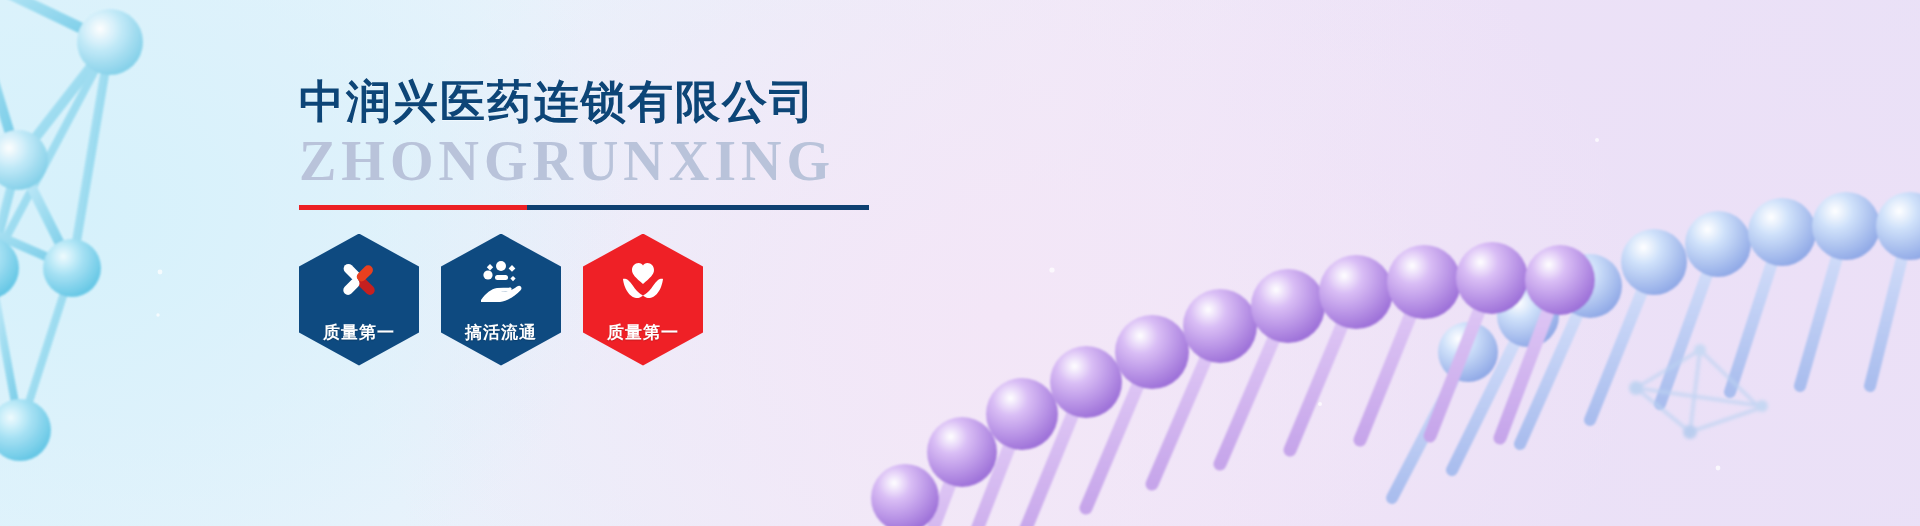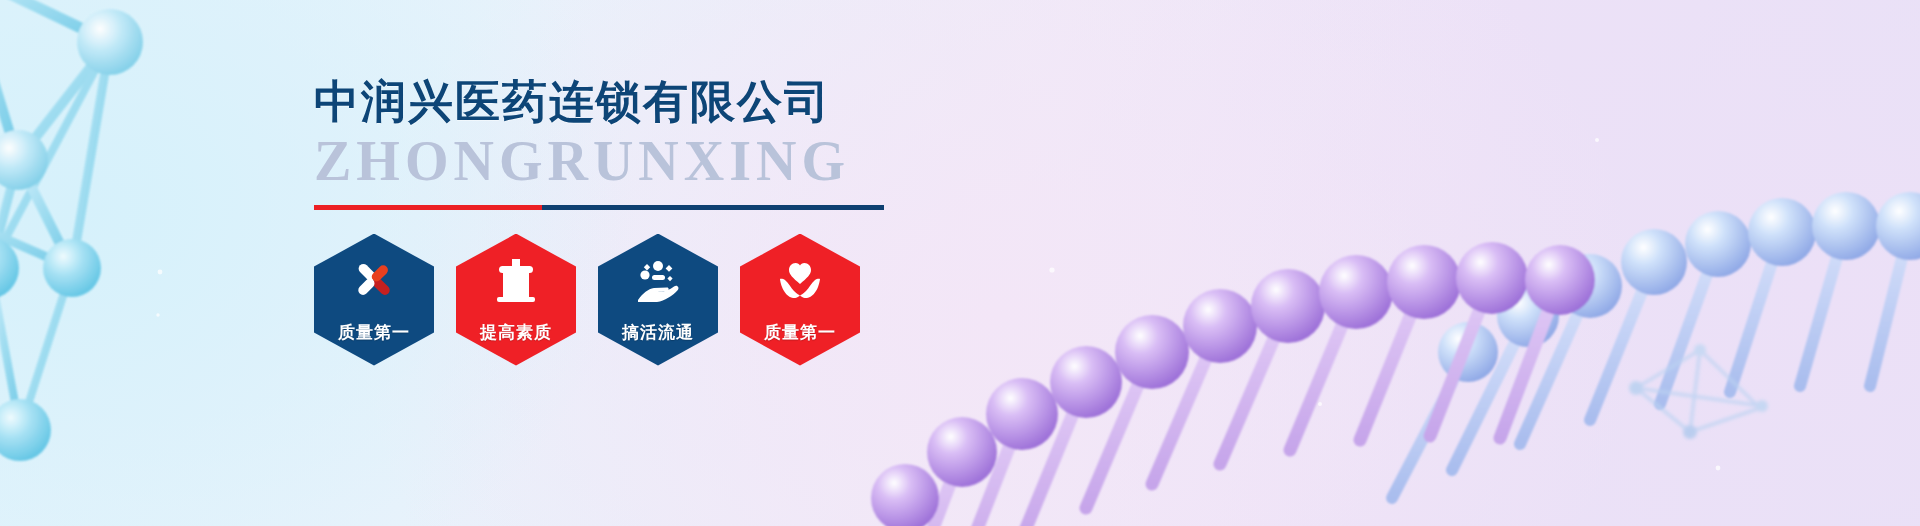--- a/index.html
+++ b/index.html
@@ -12,21 +12,21 @@
     position:relative;width:1920px;height:526px;overflow:hidden;
     background:
       radial-gradient(ellipse 900px 700px at 4% 40%, #d6f1fb 0%, rgba(214,241,251,0) 62%),
       radial-gradient(ellipse 1000px 800px at 52% 60%, #f3e6f7 0%, rgba(243,230,247,0) 65%),
       radial-gradient(ellipse 1100px 900px at 95% 55%, #ece0f7 0%, rgba(236,224,247,0) 70%),
       linear-gradient(105deg, #dff3fb 0%, #e8f2fb 26%, #f0eaf8 52%, #ece2f7 74%, #e6e2f7 100%);
   }
   .bgsvg{position:absolute;top:0;left:0;width:1920px;height:526px;pointer-events:none;}
 
   
-  #content{position:absolute;left:314px;top:78px;width:640px;z-index:5;}
+  #content{position:absolute;left:299px;top:78px;width:640px;z-index:5;}
   #company-title{
     font-size:45px;line-height:1.08;letter-spacing:2px;
     color:#0d4577;font-weight:700;
     font-family:"Liberation Serif","DejaVu Serif",serif;
     white-space:nowrap;
     text-shadow:0 1px 0 rgba(255,255,255,.45);
   }
   #company-en{
     margin-top:6px;
     font-size:56px;line-height:1.0;letter-spacing:5px;
@@ -236,31 +236,20 @@
             </g>
             <g transform="rotate(45 23 23)">
               <rect x="17" y="4" width="9.5" height="19" rx="4.75" fill="#e8401f"></rect>
               <rect x="17" y="23" width="9.5" height="19" rx="4.75" fill="#ffffff"></rect>
             </g>
           </svg>
         </span>
         <span class="hex-label">质量第一</span>
       </div>
 
-      <div class="hex red">
-        <span class="hex-icon">
-          <svg width="46" height="44" viewBox="0 0 46 44" xmlns="http://www.w3.org/2000/svg">
-            <rect x="19" y="0" width="8" height="7" fill="#ffffff"></rect>
-            <rect x="6" y="7" width="34" height="7" rx="3.5" fill="#ffffff"></rect>
-            <path d="M10 14 h26 v24 a2 2 0 0 1 -2 2 h-22 a2 2 0 0 1 -2 -2 z" fill="#ffffff"></path>
-            <rect x="4" y="38" width="38" height="5" rx="2" fill="#ffffff"></rect>
-          </svg>
-        </span>
-        <span class="hex-label">提高素质</span>
-      </div>
 
       <div class="hex blue">
         <span class="hex-icon">
           <svg width="48" height="44" viewBox="0 0 48 44" xmlns="http://www.w3.org/2000/svg">
             <g fill="#ffffff">
               <circle cx="24" cy="7" r="5"></circle>
               <circle cx="11" cy="16" r="4.6"></circle>
               <rect x="18" y="16" width="13" height="5" rx="2.5"></rect>
               <path d="M13 5 l3.2 3.2 -3.2 3.2 -3.2 -3.2 z"></path>
               <path d="M35 6 l3.4 3.4 -3.4 3.4 -3.4 -3.4 z"></path>

